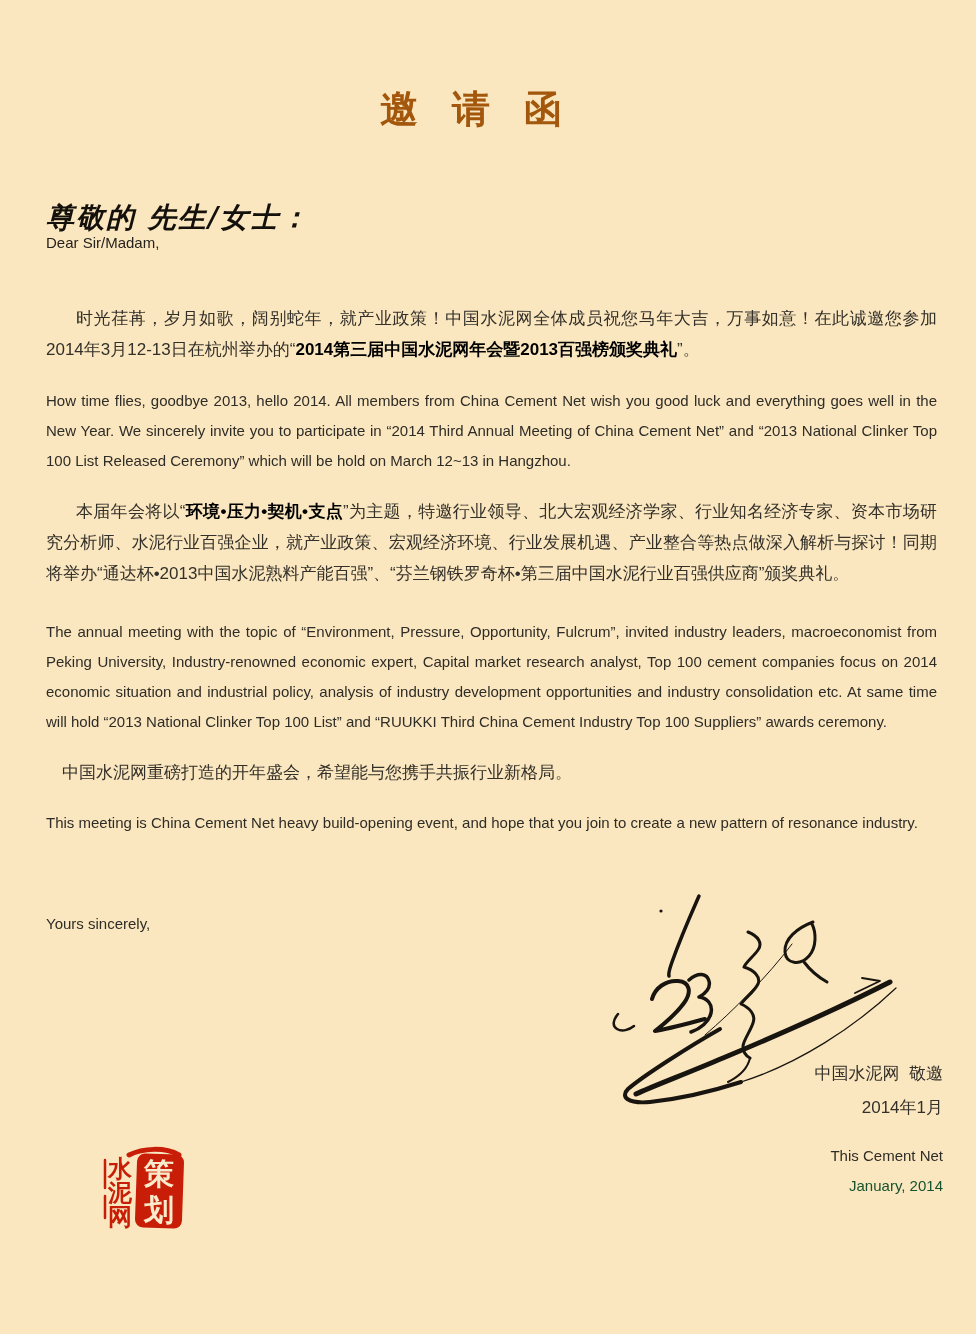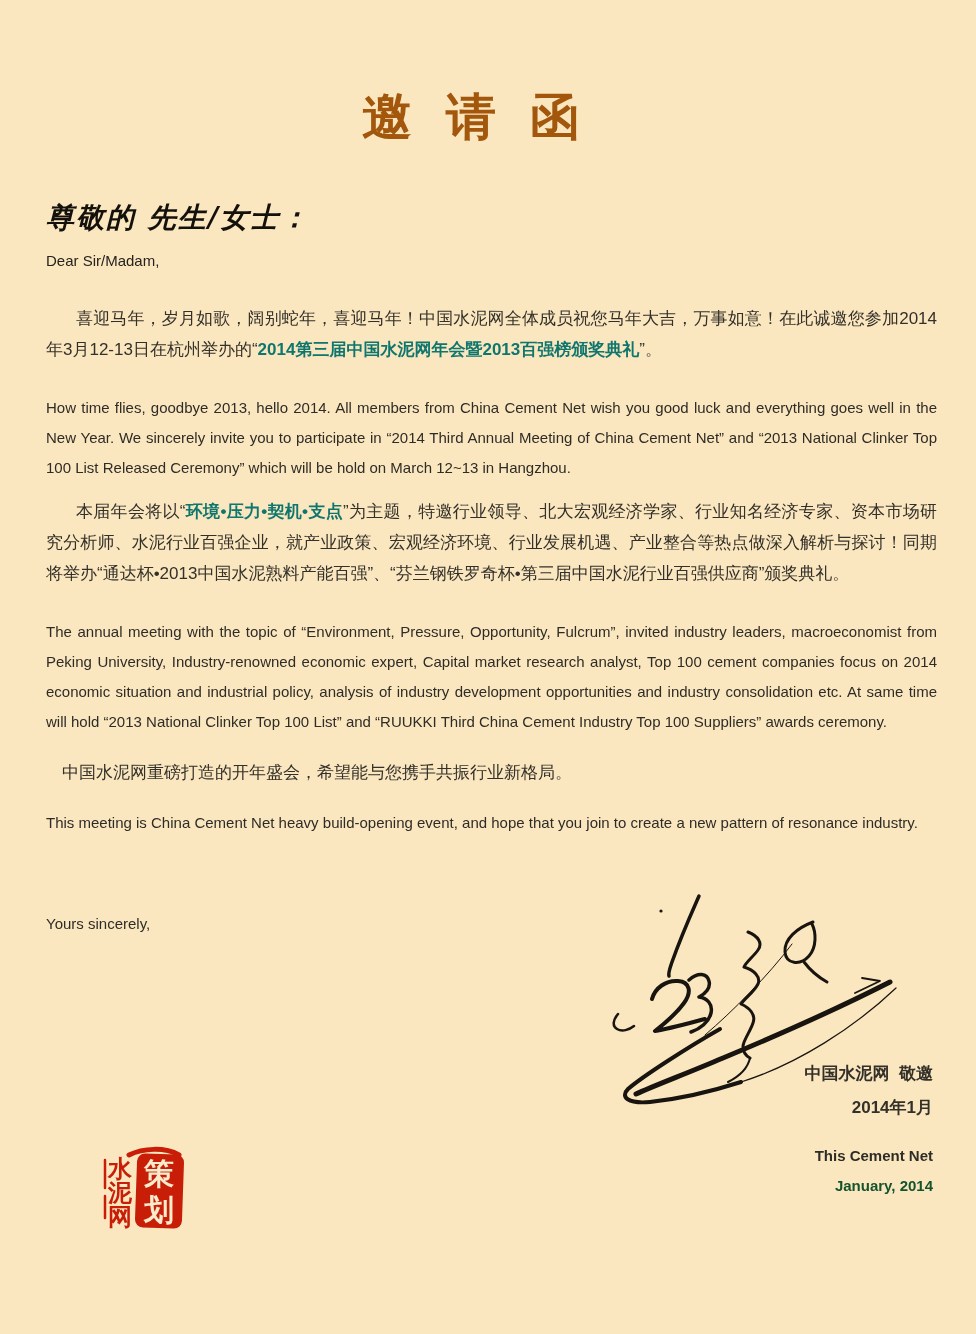--- a/index.html
+++ b/index.html
@@ -6,64 +6,64 @@
   .page {
     position:relative; width:976px; height:1334px;
     background:#fbe7bf;
     font-family:"Liberation Sans", sans-serif;
     color:#2d2a24; overflow:hidden;
   }
   .title {
     position:absolute; top:84px; left:0; right:0; margin:0;
     text-align:center;
     font-family:"DejaVu Serif", serif;
-    font-weight:bold; font-size:50px; letter-spacing:34px;
+    font-weight:bold; font-size:38px; letter-spacing:34px;
     color:#a3570c;
   }
   .salutation {
     position:absolute; top:199px; left:46px;
     font-family:"DejaVu Serif", serif;
     font-size:28px; font-weight:bold; font-style:italic;
     letter-spacing:2px; color:#14110c;
   }
-  .salutation-en { position:absolute; top:252px; left:46px; font-size:15px; color:#26231e; }
+  .salutation-en { position:absolute; top:234px; left:46px; font-size:15px; color:#26231e; }
   .para { position:absolute; left:46px; width:891px; margin:0; text-align:justify; }
   .zh { font-size:17px; line-height:31px; color:#33302a; }
   .en { font-size:15px; line-height:30px; color:#2e2c27; }
   .ind2 { text-indent:30px; }
   .ind1 { text-indent:16px; }
-  .zh b { font-weight:bold; color:#0f766e; }
+  .zh b { font-weight:bold; color:#000000; }
   #p1zh { top:303px; }
-  #p1en { top:386px;margin-top:7px; }
+  #p1en { top:386px; }
   #p2zh { top:496px; }
   #p2en { top:617px; }
   #p3zh { top:757px; }
   #p3en { top:808px; }
   #p4zh { top:854px; }
   #closing { top:909px; }
-  .signoff { position:absolute; right:43px; margin:0; white-space:pre;font-weight:bold; }
+  .signoff { position:absolute; right:33px; margin:0; white-space:pre; }
   #signoffZh { top:1062px; font-size:17px; color:#33302a; }
   #dateZh   { top:1096px; font-size:17px; color:#33302a; }
   #signoffEn{ top:1147px; font-size:15px; color:#2e2c27; }
   #dateEn   { top:1177px; font-size:15px; color:#14532d; }
   #signature { position:absolute; left:608px; top:886px; }
   #seal { position:absolute; left:99px; top:1146px; }
   .seal-char { font-family:"DejaVu Serif", serif; font-weight:bold; }
 </style>
 </head>
 <body>
 
 <div class="page">
 
   <h1 class="title">邀请函</h1>
 
   <div class="salutation">尊敬的  先生/女士：</div>
   <div class="salutation-en">Dear Sir/Madam,</div>
 
-  <p class="para zh ind2" id="p1zh"><span>喜迎马年，岁月如歌，阔别蛇年，喜迎马年！中国水泥网全体成员祝您马年大吉，万事如意！在此诚邀您参加2014年3月12-13日在杭州举办的“</span><b>2014第三届中国水泥网年会暨2013百强榜颁奖典礼</b><span>”。</span></p>
+  <p class="para zh ind2" id="p1zh"><span>时光荏苒，岁月如歌，阔别蛇年，就产业政策！中国水泥网全体成员祝您马年大吉，万事如意！在此诚邀您参加2014年3月12-13日在杭州举办的“</span><b>2014第三届中国水泥网年会暨2013百强榜颁奖典礼</b><span>”。</span></p>
 
   <p class="para en" id="p1en">How time flies, goodbye 2013, hello 2014. All members from China Cement Net wish you good luck and everything goes well in the New Year. We sincerely invite you to participate in “2014 Third Annual Meeting of China Cement Net” and “2013 National Clinker Top 100 List Released Ceremony” which will be hold on March 12~13 in Hangzhou.</p>
 
   <p class="para zh ind2" id="p2zh"><span>本届年会将以“</span><b>环境•压力•契机•支点</b><span>”为主题，特邀行业领导、北大宏观经济学家、行业知名经济专家、资本市场研究分析师、水泥行业百强企业，就产业政策、宏观经济环境、行业发展机遇、产业整合等热点做深入解析与探讨！同期将举办“通达杯•2013中国水泥熟料产能百强”、“芬兰钢铁罗奇杯•第三届中国水泥行业百强供应商”颁奖典礼。</span></p>
 
   <p class="para en" id="p2en">The annual meeting with the topic of “Environment, Pressure, Opportunity, Fulcrum”, invited industry leaders, macroeconomist from Peking University, Industry-renowned economic expert, Capital market research analyst, Top 100 cement companies focus on 2014 economic situation and industrial policy, analysis of industry development opportunities and industry consolidation etc. At same time will hold “2013 National Clinker Top 100 List” and “RUUKKI Third China Cement Industry Top 100 Suppliers” awards ceremony.</p>
 
   <p class="para en" id="p3en">This meeting is China Cement Net heavy build-opening event, and hope that you join to create a new pattern of resonance industry.</p>
   <p class="para zh ind1" id="p3zh">中国水泥网重磅打造的开年盛会，希望能与您携手共振行业新格局。</p>
   <p class="para en" id="closing">Yours sincerely,</p>

